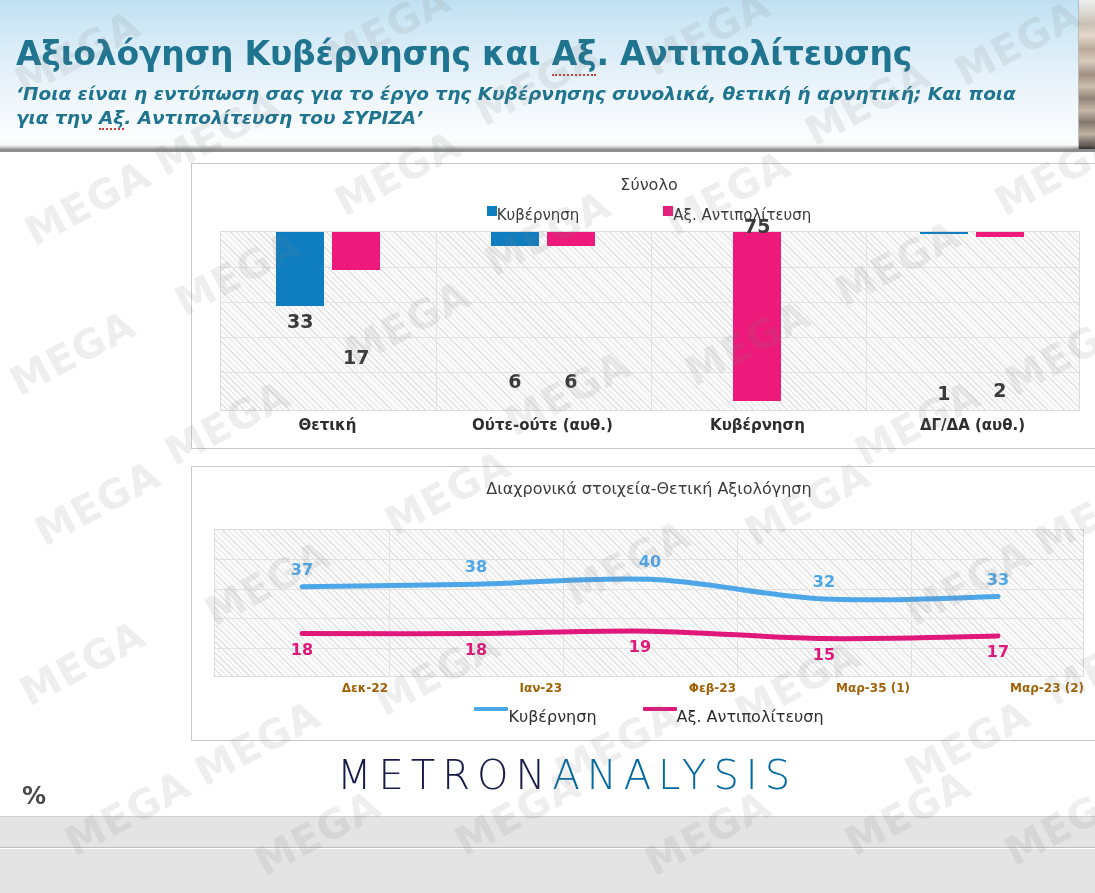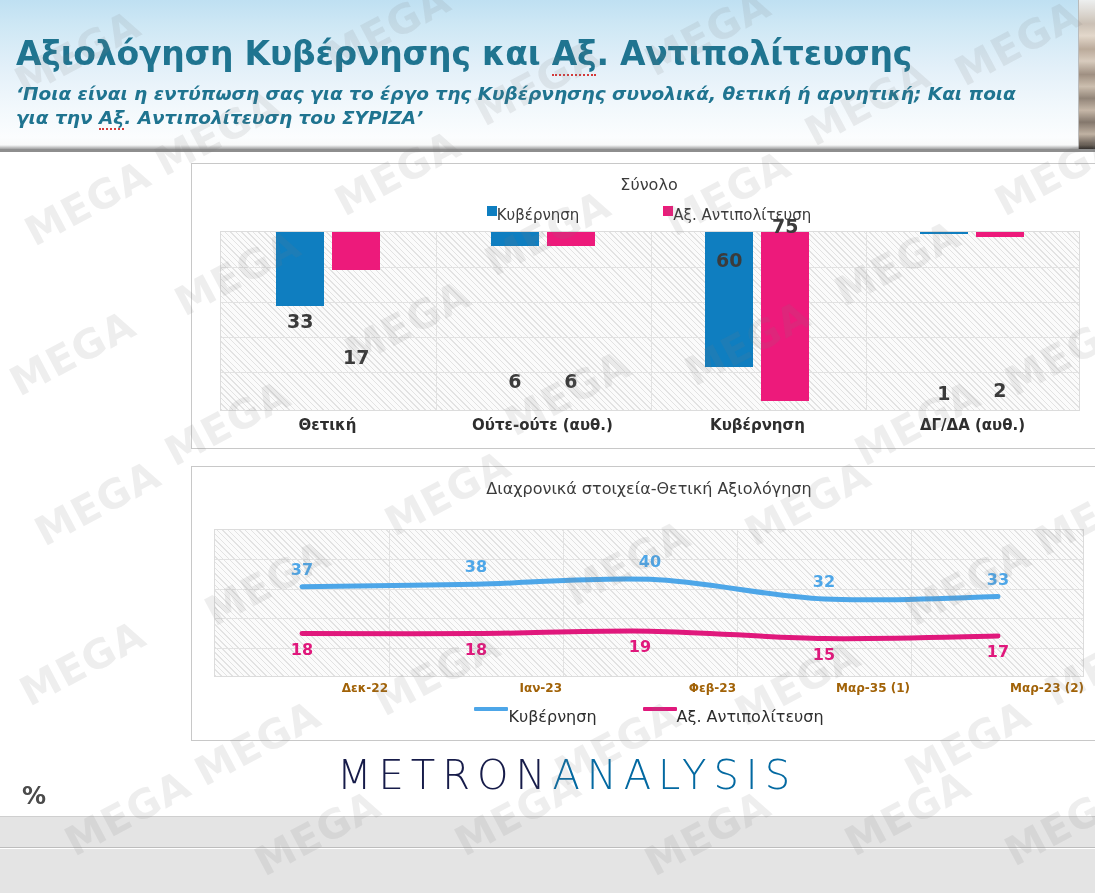--- a/index.html
+++ b/index.html
@@ -325,24 +325,20 @@
             <div class="bar-wrap">
               <div class="bar-label" style="bottom: 18px;">6</div>
               <div class="bar" style="height: 14px; background: rgb(15, 126, 192);"></div>
             </div>
             <div class="bar-wrap">
               <div class="bar-label" style="bottom: 18px;">6</div>
               <div class="bar" style="height: 14px; background: rgb(237, 26, 123);"></div>
             </div>
           </div>
           <div class="bar-group">
-            <div class="bar-wrap">
-              <div class="bar-label" style="bottom: 139px;">60</div>
-              <div class="bar" style="height: 135px; background: rgb(15, 126, 192);"></div>
-            </div>
             <div class="bar-wrap">
               <div class="bar-label" style="bottom: 173px;">75</div>
               <div class="bar" style="height: 169px; background: rgb(237, 26, 123);"></div>
             </div>
           </div>
           <div class="bar-group">
             <div class="bar-wrap">
               <div class="bar-label" style="bottom: 6px;">1</div>
               <div class="bar" style="height: 2px; background: rgb(15, 126, 192);"></div>
             </div>

